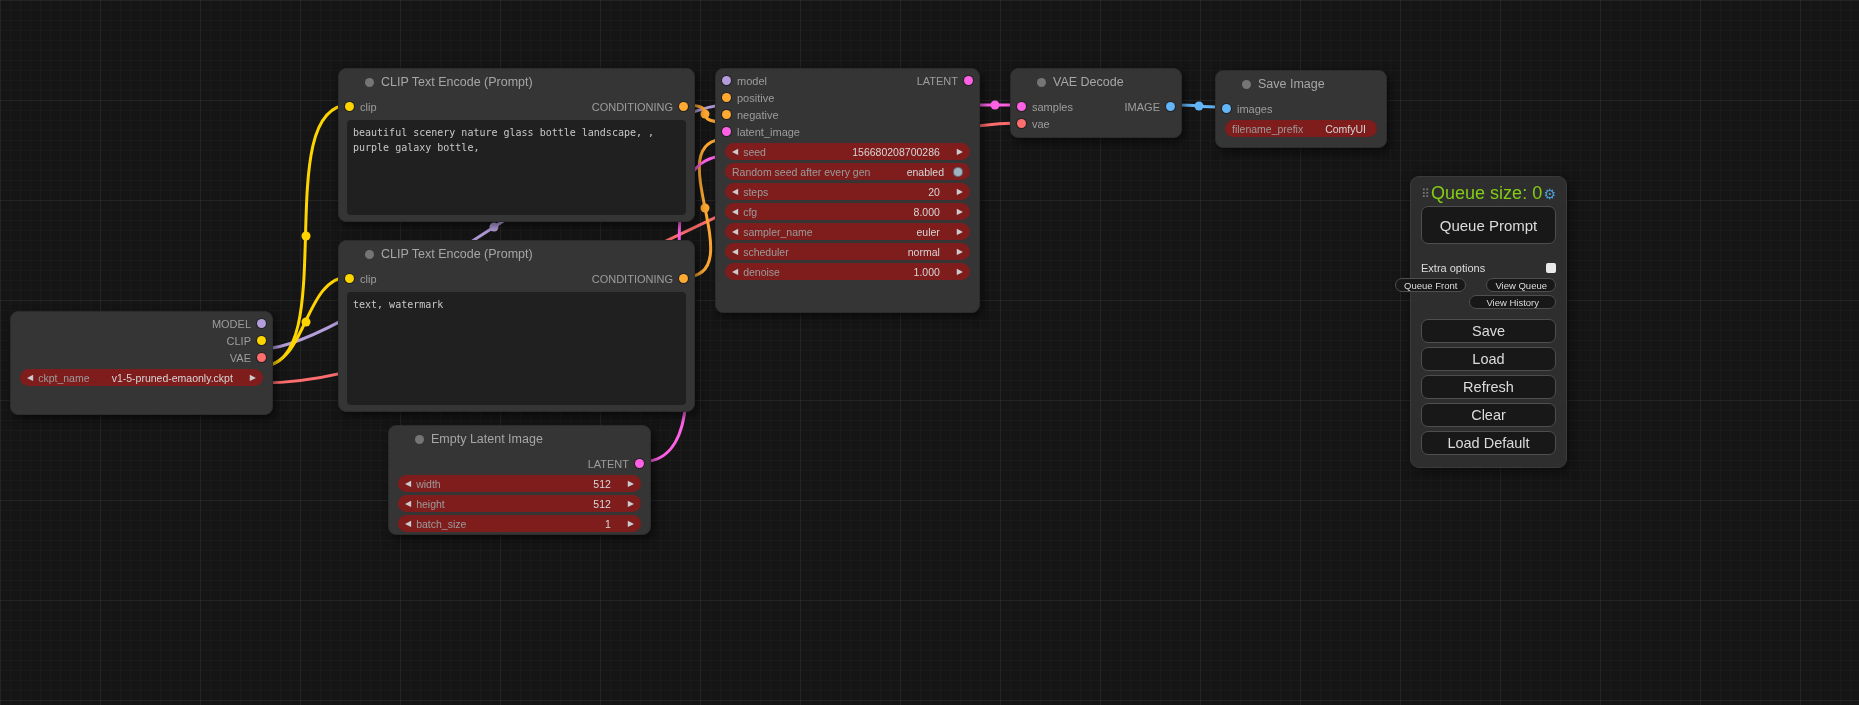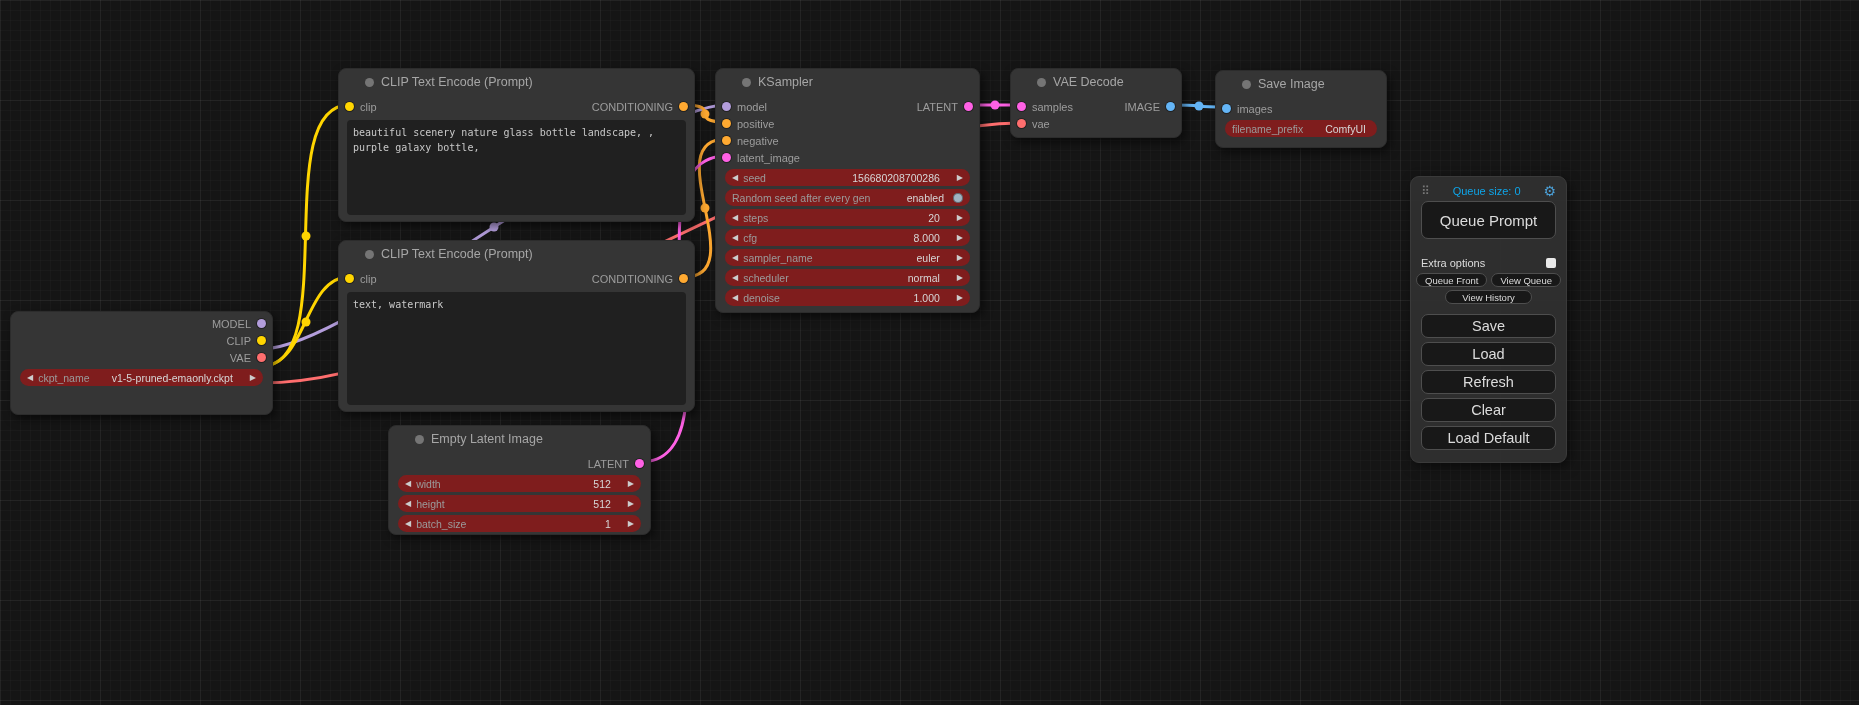--- a/index.html
+++ b/index.html
@@ -34,32 +34,32 @@
   .widget.noarrow .wvalue{padding-right:4px;}
   .toggle-dot{width:10px;height:10px;border-radius:50%;background:#9fb3c2;flex:none;
     box-shadow:inset 0 0 0 1px rgba(0,0,0,.4);}
   .prompt{display:block;background:#202020;border:none;border-radius:4px;margin:5px 8px;
     padding:5px 6px;color:#c8c8c8;font-family:"DejaVu Sans Mono",monospace;font-size:10px;
     line-height:1.5;resize:none;box-sizing:border-box;width:calc(100% - 16px);outline:none;}
   .qpanel{position:absolute;z-index:3;background:rgba(48,48,48,.97);border:1px solid #3a3a3a;
     border-radius:9px;box-shadow:3px 4px 12px rgba(0,0,0,.5);box-sizing:border-box;
     padding:6px 10px 12px;}
   .qhead{display:flex;align-items:center;margin-bottom:2px;}
-  .qsize{flex:1;text-align:center;color:#0ea5e9;font-size:11px;}
+  .qsize{flex:1;text-align:center;color:#84cc16;font-size:18px;}
   .qdrag{color:#777;font-size:12px;cursor:grab;}
   .qgear{color:#4b9fd6;font-size:14px;cursor:pointer;}
   .qbtn{display:block;width:100%;background:#181818;border:1px solid #4e4e4e;border-radius:7px;
     color:#dcdcdc;font-size:14.5px;height:24px;margin-top:4px;font-family:inherit;cursor:pointer;}
   .qbtn.big{height:38px;font-size:15px;margin-top:2px;}
   .qbtn.small{font-size:9.5px;height:14px;width:auto;padding:0 8px;border-radius:8px;
     margin-top:0;flex:1;white-space:nowrap;}
   .extra{display:flex;justify-content:space-between;align-items:center;color:#ddd;
     font-size:11px;margin-top:18px;}
   .checkbox{width:10px;height:10px;background:#e9e9e9;border-radius:2px;display:inline-block;cursor:pointer;}
-  .qrow{display:flex;gap:4px;justify-content:center;margin-top:4px;}
+  .qrow{display:flex;gap:20px;justify-content:flex-end;margin-top:4px;}
   .qrow.hist{margin-top:3px;}
   .qrow.hist .qbtn.small{flex:0 0 auto;padding:0 16px;}
   .mt10{margin-top:10px;}
 </style>
 </head>
 <body>
 
 <div class="stage">
 
   <svg class="wires" width="1859" height="705">
@@ -171,24 +171,20 @@
     </div>
     <div class="widget">
       <span class="arr">◀</span>
       <span class="wlabel">batch_size</span>
       <span class="wvalue">1</span>
       <span class="arr">▶</span>
     </div>
   </div>
 
   <div class="node" style="left:715px;top:68px;width:265px;height:245px">
-    <div class="node-title">
-      <span class="tdot"></span>
-      <span>KSampler</span>
-    </div>
     <div class="slots">
       <div class="row dual">
         <div class="seg">
           <span class="sdot" style="background: rgb(179, 157, 219);"></span>
           <span>model</span>
         </div>
         <div class="seg">
           <span>LATENT</span>
           <span class="sdot" style="background: rgb(255, 97, 229);"></span>
         </div>

